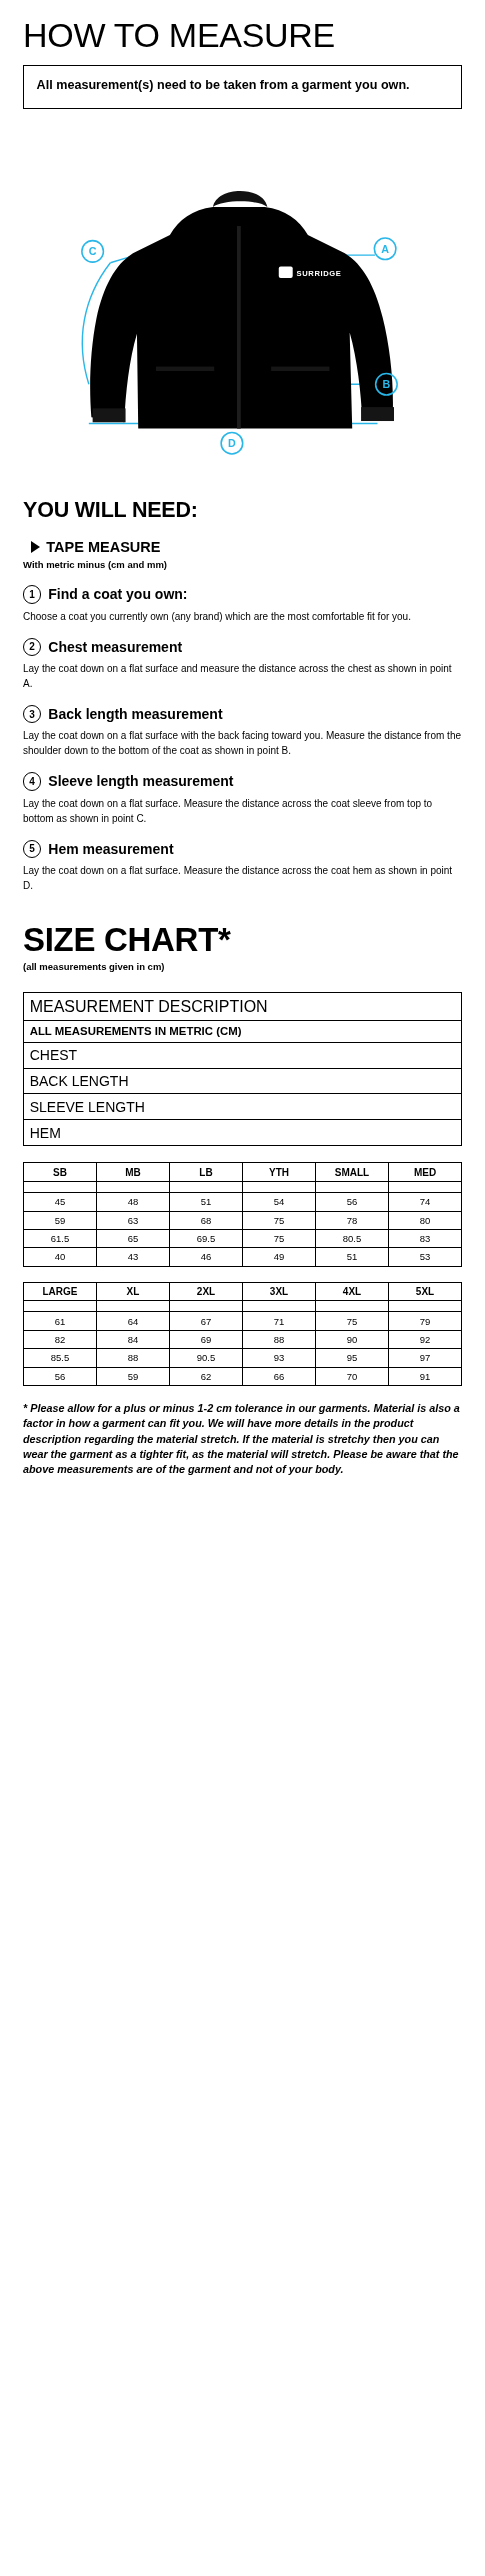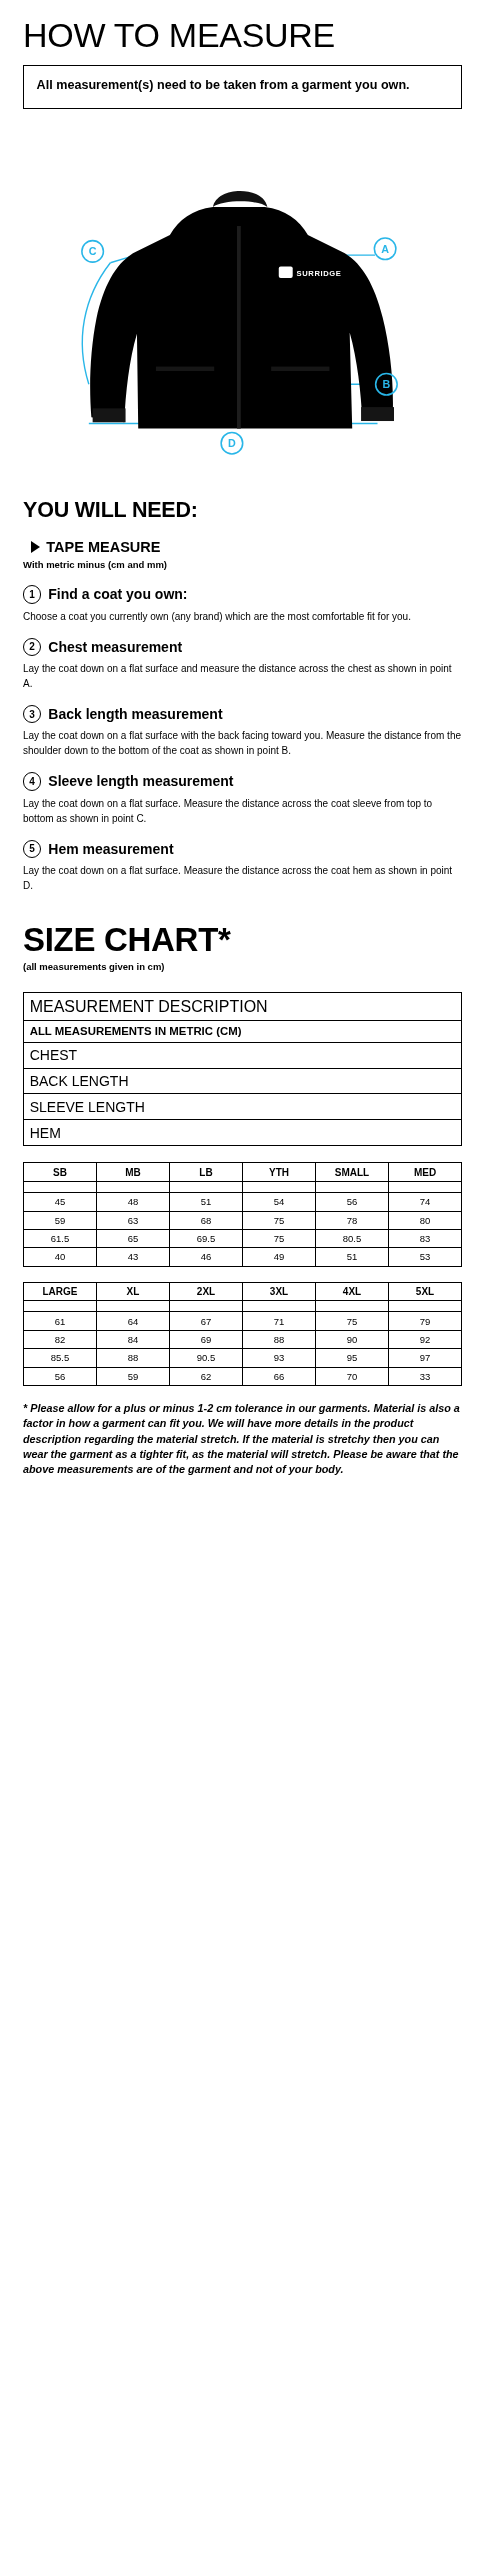--- a/index.html
+++ b/index.html
@@ -463,21 +463,21 @@
           <td>93</td>
           <td>95</td>
           <td>97</td>
         </tr>
         <tr>
           <td>56</td>
           <td>59</td>
           <td>62</td>
           <td>66</td>
           <td>70</td>
-          <td>33</td>
+          <td>91</td>
         </tr>
       </tbody>
     </table>
 
     <p class="footnote">* Please allow for a plus or minus 1-2 cm tolerance in our garments. Material is also a factor in how a garment can fit you. We will have more details in the product description regarding the material stretch. If the material is stretchy then you can wear the garment as a tighter fit, as the material will stretch.  Please be aware that the above measurements are of the garment and not of your body.</p>
   </div>
 
 </div>
 
 

